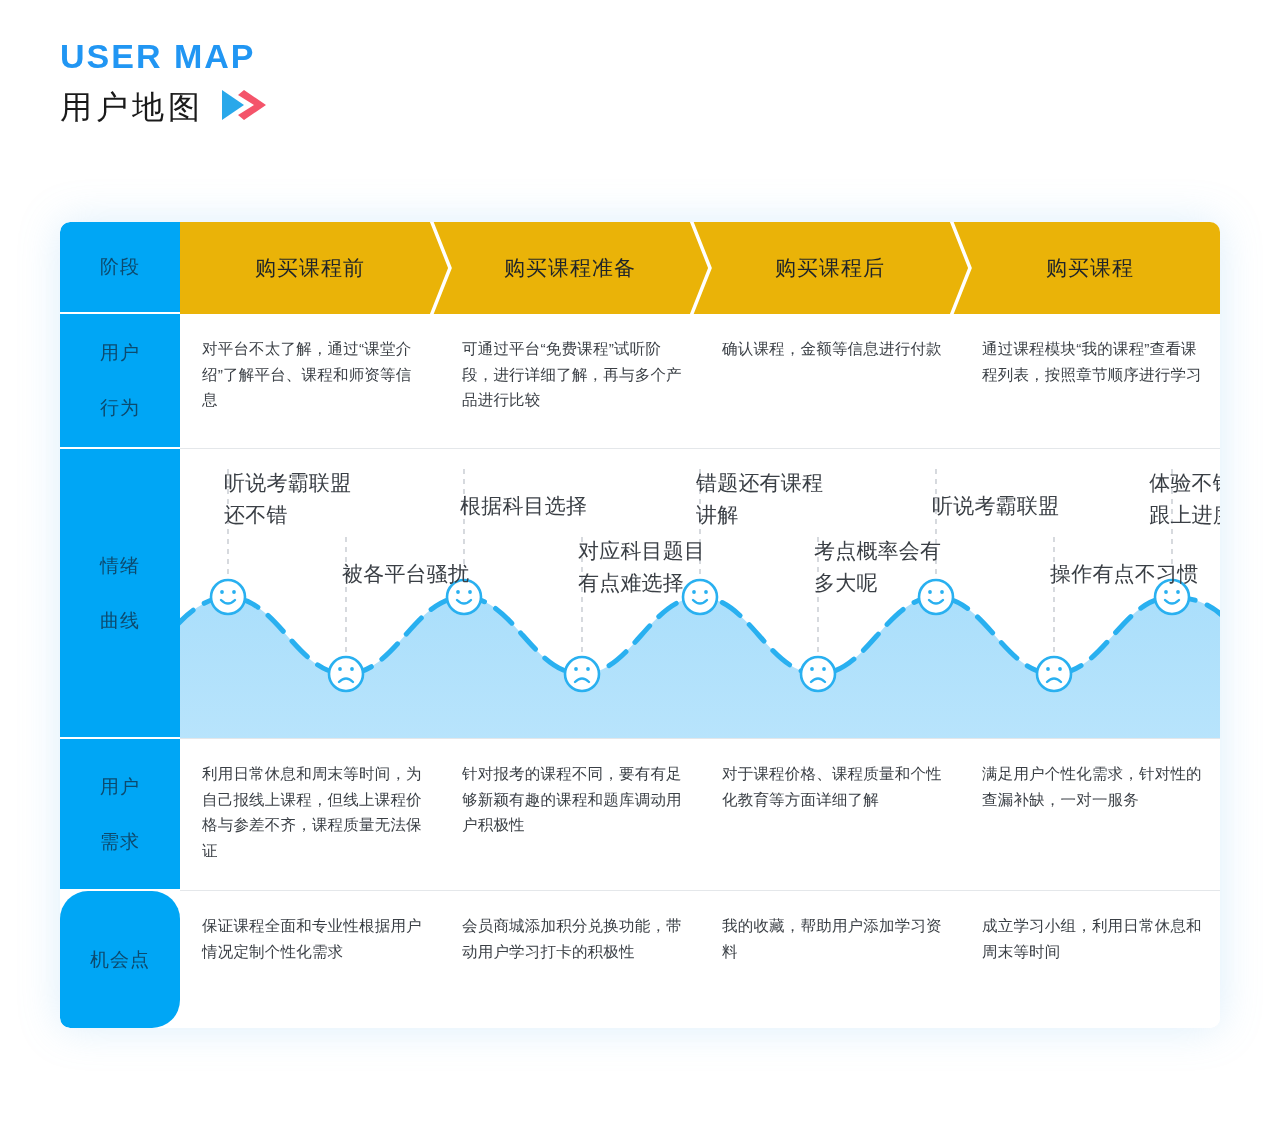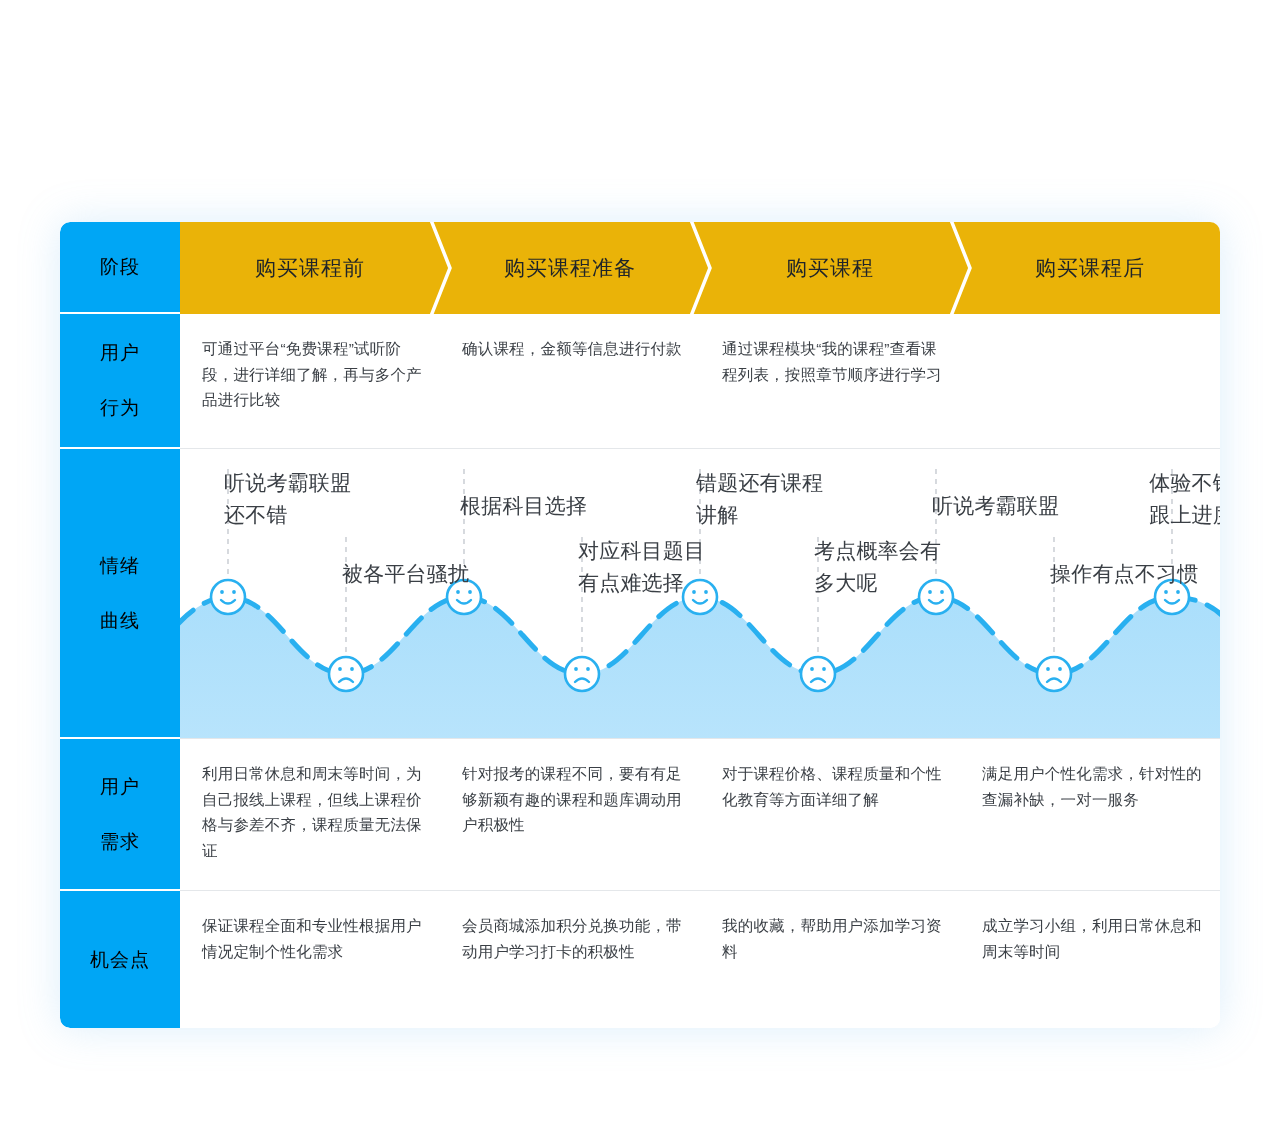--- a/index.html
+++ b/index.html
@@ -32,26 +32,26 @@
   .grid{
     position:absolute;inset:0;
     display:grid;
     grid-template-columns:120px 1fr;
     grid-template-rows:92px 135px 290px 152px 137px;
     border-radius:10px;
     overflow:hidden;
   }
   
   .lbl{
-    background:#00a6f5;color:#000000;
+    background:#00a6f5;color:#0c4a6e;
     display:flex;align-items:center;justify-content:center;
     text-align:center;font-size:19px;line-height:1.45;letter-spacing:1px;
     border-bottom:2px solid #ffffff;
   }
-  .lbl.last{border-bottom:none;}
+  .lbl.last{border-bottom:none;border-radius:28px;}
   .lbl span{display:block;}
 
   
   .cells{
     position:relative;
     display:grid;
     grid-template-columns:repeat(4,1fr);
     background:#ffffff;
     border-bottom:1px solid #e4e7ea;
   }
@@ -93,32 +93,44 @@
 
   
   .grid > .lbl:first-child{border-top-left-radius:10px;}
   .grid > .lbl.last{border-bottom-left-radius:10px;}
 </style>
 </head>
 <body>
 
 <div class="page">
 
+  <div class="header">
+    <div class="title-en">USER MAP</div>
+    <div class="title-row">
+      <div class="title-cn">用户地图</div>
+      <span class="logo-mark">
+        <svg width="54" height="40" viewBox="0 0 54 40">
+          <path d="M4 5 L26 20 L4 35 Z" fill="#29a8ea"></path>
+          <path d="M26 5 L48 20 L26 35 L20 30 L36 20 L20 10 Z" fill="#f4546a"></path>
+        </svg>
+      </span>
+    </div>
+  </div>
 
   <div class="card">
     <div class="grid">
 
       <div class="lbl">
         <span>阶段</span>
       </div>
       <div class="stage-row">
         <div class="stage">购买课程前</div>
         <div class="stage">购买课程准备</div>
+        <div class="stage">购买课程后</div>
         <div class="stage">购买课程</div>
-        <div class="stage">购买课程后</div>
 
         <div class="chev" style="left:calc(25% - 17px);">
           <svg width="34" height="92" viewBox="0 0 34 92" preserveAspectRatio="none">
             <path d="M8 -2 L27 46 L8 94" stroke="#ffffff" stroke-width="3.5" fill="none"></path>
           </svg>
         </div>
         <div class="chev" style="left:calc(50% - 17px);">
           <svg width="34" height="92" viewBox="0 0 34 92" preserveAspectRatio="none">
             <path d="M8 -2 L27 46 L8 94" stroke="#ffffff" stroke-width="3.5" fill="none"></path>
           </svg>
@@ -130,20 +142,21 @@
         </div>
       </div>
 
       <div class="lbl">
         <span>
           <span>用户</span><br>
           <span>行为</span>
         </span>
       </div>
       <div class="cells">
+        <div class="cell">对平台不太了解，通过“课堂介绍”了解平台、课程和师资等信息</div>
         <div class="cell">可通过平台“免费课程”试听阶段，进行详细了解，再与多个产品进行比较</div>
         <div class="cell">确认课程，金额等信息进行付款</div>
         <div class="cell">通过课程模块“我的课程”查看课程列表，按照章节顺序进行学习</div>
       </div>
 
       <div class="lbl">
         <span>
           <span>情绪</span><br>
           <span>曲线</span>
         </span>

